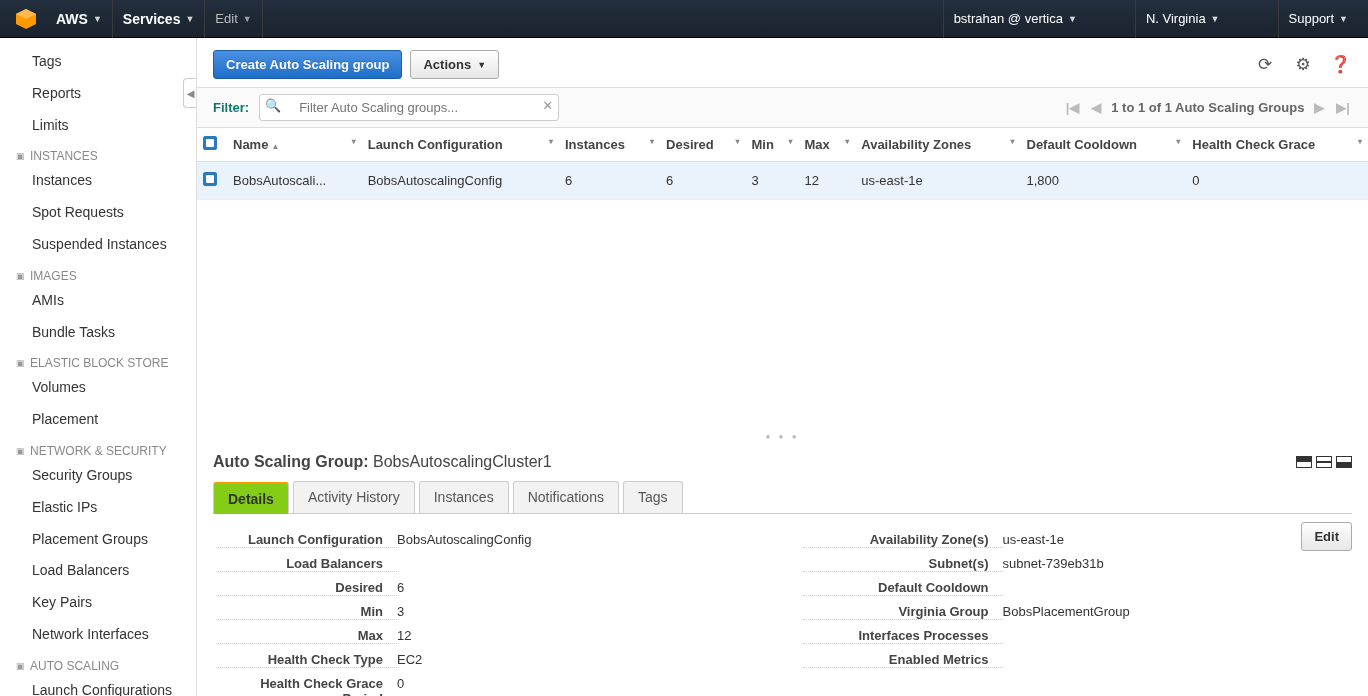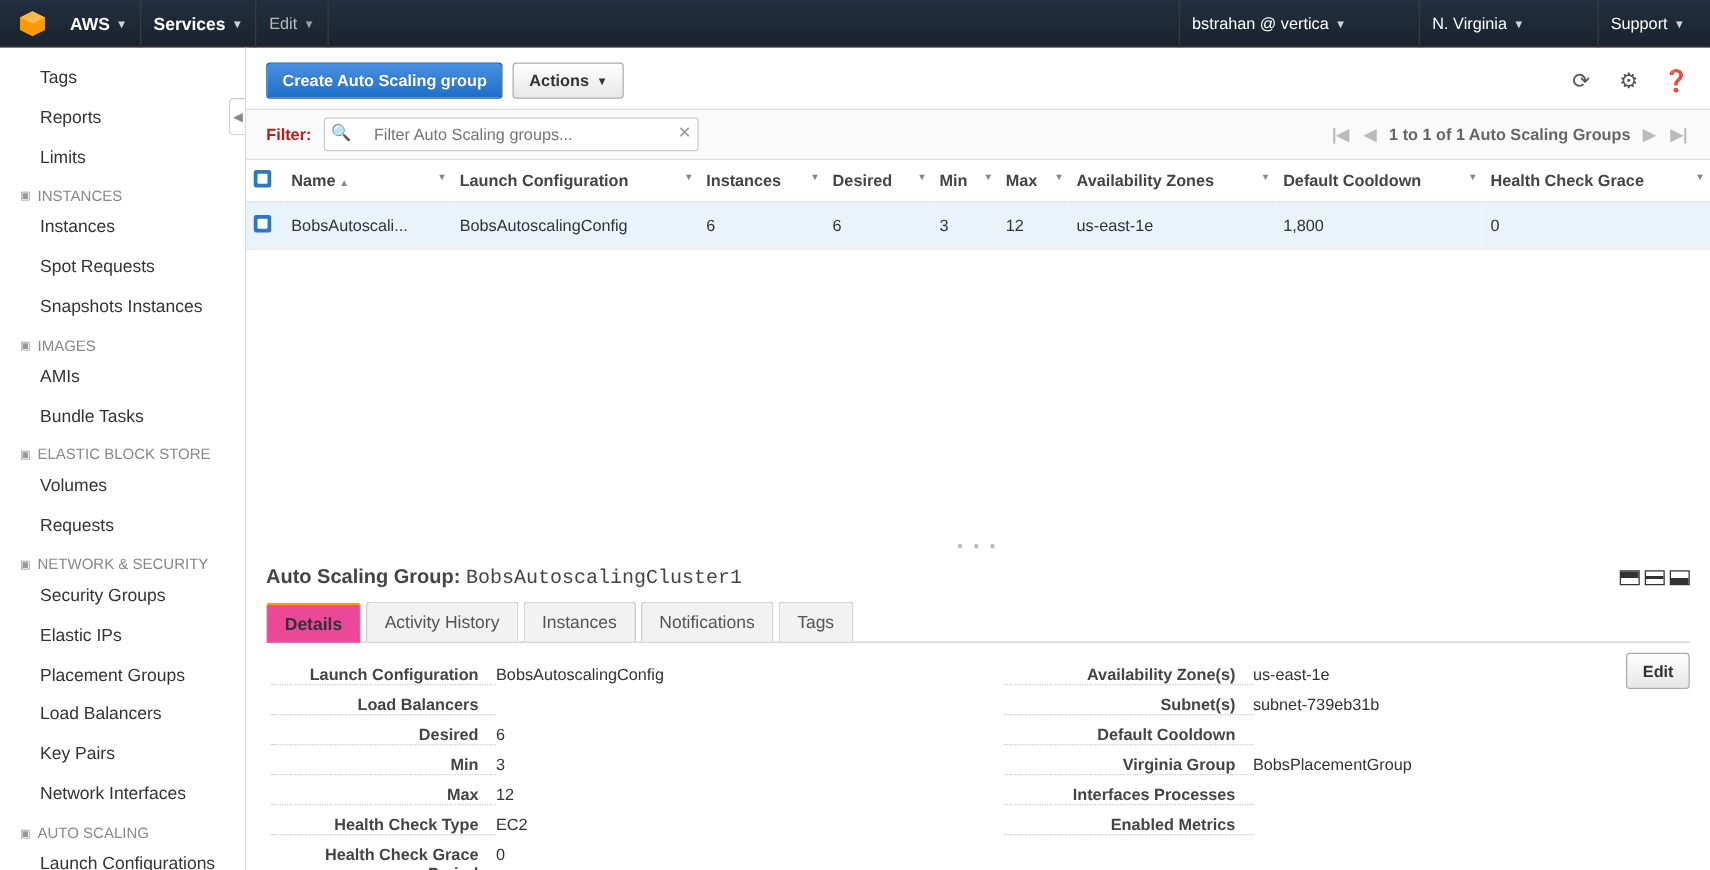--- a/index.html
+++ b/index.html
@@ -28,21 +28,21 @@
 
 .toolbar { padding:12px 16px 8px; display:flex; align-items:center; gap:8px;}
 .btn { border:1px solid #aaa; background:linear-gradient(#fefefe,#e7e7e7); border-radius:3px; padding:6px 12px; font-size:13px; font-weight:bold; color:#333; cursor:pointer; display:inline-flex; align-items:center; gap:6px;}
 .btn.primary { background:linear-gradient(#4a90e2,#1e6fc7); color:#fff; border-color:#1c5ea6; text-shadow:0 -1px rgba(0,0,0,.2);}
 .btn .caret{font-size:9px;}
 .toolbar .spacer{flex:1;}
 .icon-btn { width:22px;height:22px;display:inline-flex;align-items:center;justify-content:center;color:#555;cursor:pointer;font-size:17px;margin-left:8px;}
 
 
 .filter-row { border-top:1px solid #ddd; border-bottom:1px solid #ddd; padding:6px 16px; display:flex; align-items:center; gap:10px; background:#fafafa;}
-.filter-row .lbl{font-weight:bold; color:#b91c1c;}
+.filter-row .lbl{font-weight:bold; color:#0f766e;}
 .filter-input { flex:0 0 300px; position:relative;}
 .filter-input input{ width:100%; padding:5px 24px 5px 39px; border:1px solid #ccc; border-radius:3px; font-size:13px;}
 .filter-input .mag{position:absolute;left:6px;top:4px;color:#999;}
 .filter-input .clr{position:absolute;right:6px;top:4px;color:#999;cursor:pointer;}
 .filter-row .pager{margin-left:auto; display:flex; align-items:center; gap:8px; color:#666; font-weight:bold;}
 .pager .arr{color:#bbb; cursor:pointer; font-size:13px; padding:0 2px;}
 
 
 .table { width:100%; border-collapse:collapse; font-size:13px;}
 .table th { text-align:left; font-weight:bold; padding:8px 6px; border-bottom:1px solid #ddd; color:#444; background:#fff; position:relative;}
@@ -52,30 +52,30 @@
 .cbx {appearance:none;width:14px;height:14px;border:1px solid #2b7abf;border-radius:2px;background:#2b7abf;position:relative;cursor:pointer;}
 .cbx::after{content:"";position:absolute;left:2px;top:2px;width:8px;height:8px;background:#fff;border-radius:1px;}
 
 
 .splitter{height:14px;display:flex;justify-content:center;align-items:center;color:#bbb;letter-spacing:3px;font-size:8px;}
 
 
 .detail{padding:4px 16px 20px; overflow:auto; flex:1;}
 .detail-head{display:flex;align-items:center;padding:6px 0 10px;}
 .detail-head h3{font-size:16px;font-weight:bold;color:#444;}
-.detail-head .grp{font-weight:normal;font-family:Liberation Mono, monospace;}
+.detail-head .grp{font-weight:normal;}
 .detail-head .right-icons{margin-left:auto;display:flex;gap:4px;}
 .detail-head .right-icons span{width:16px;height:12px;border:1px solid #333;display:inline-block;cursor:pointer;}
 .detail-head .right-icons span.a{background:linear-gradient(#333 50%,#fff 50%);}
 .detail-head .right-icons span.b{background:linear-gradient(#fff 40%,#333 40%,#333 60%,#fff 60%);}
 .detail-head .right-icons span.c{background:linear-gradient(#fff 50%,#333 50%);}
 
 .tabs{display:flex;gap:4px;border-bottom:1px solid #ccc;}
 .tab{padding:7px 14px;border:1px solid #ccc;border-bottom:none;background:#f2f2f2;border-radius:3px 3px 0 0;cursor:pointer;color:#555;font-size:14px;}
-.tab.active{background:#ec4899;border-top:2px solid #f90;color:#333;font-weight:bold;position:relative;top:1px;}
+.tab.active{background:#84cc16;border-top:2px solid #f90;color:#333;font-weight:bold;position:relative;top:1px;}
 
 .detail-body{padding:14px 4px; position:relative;}
 .edit-btn{position:absolute;right:0;top:8px;}
 .kv{display:flex;gap:40px;}
 .kvcol{flex:1;}
 .kvrow{display:flex;padding:4px 0;}
 .kvrow .k{width:180px;text-align:right;font-weight:bold;color:#444;padding-right:14px;border-bottom:1px dotted #ccc; align-self:flex-start;}
 .kvcol.right .kvrow .k{width:200px;}
 .kvrow .v{flex:1;color:#333;}
 
@@ -124,35 +124,35 @@
     <div class="side-item">Tags</div>
     <div class="side-item">Reports</div>
     <div class="side-item">Limits</div>
 
     <div class="side-head">
         <span class="tri">▣</span>
         <span>INSTANCES</span>
       </div>
     <div class="side-item">Instances</div>
     <div class="side-item">Spot Requests</div>
-    <div class="side-item">Snapshots Instances</div>
+    <div class="side-item">Suspended Instances</div>
 
     <div class="side-head">
         <span class="tri">▣</span>
         <span>IMAGES</span>
       </div>
     <div class="side-item">AMIs</div>
     <div class="side-item">Bundle Tasks</div>
 
     <div class="side-head">
         <span class="tri">▣</span>
         <span>ELASTIC BLOCK STORE</span>
       </div>
     <div class="side-item">Volumes</div>
-    <div class="side-item">Requests</div>
+    <div class="side-item">Placement</div>
 
     <div class="side-head">
         <span class="tri">▣</span>
         <span>NETWORK &amp; SECURITY</span>
       </div>
     <div class="side-item">Security Groups</div>
     <div class="side-item">Elastic IPs</div>
     <div class="side-item">Placement Groups</div>
     <div class="side-item">Load Balancers</div>
     <div class="side-item">Key Pairs</div>

